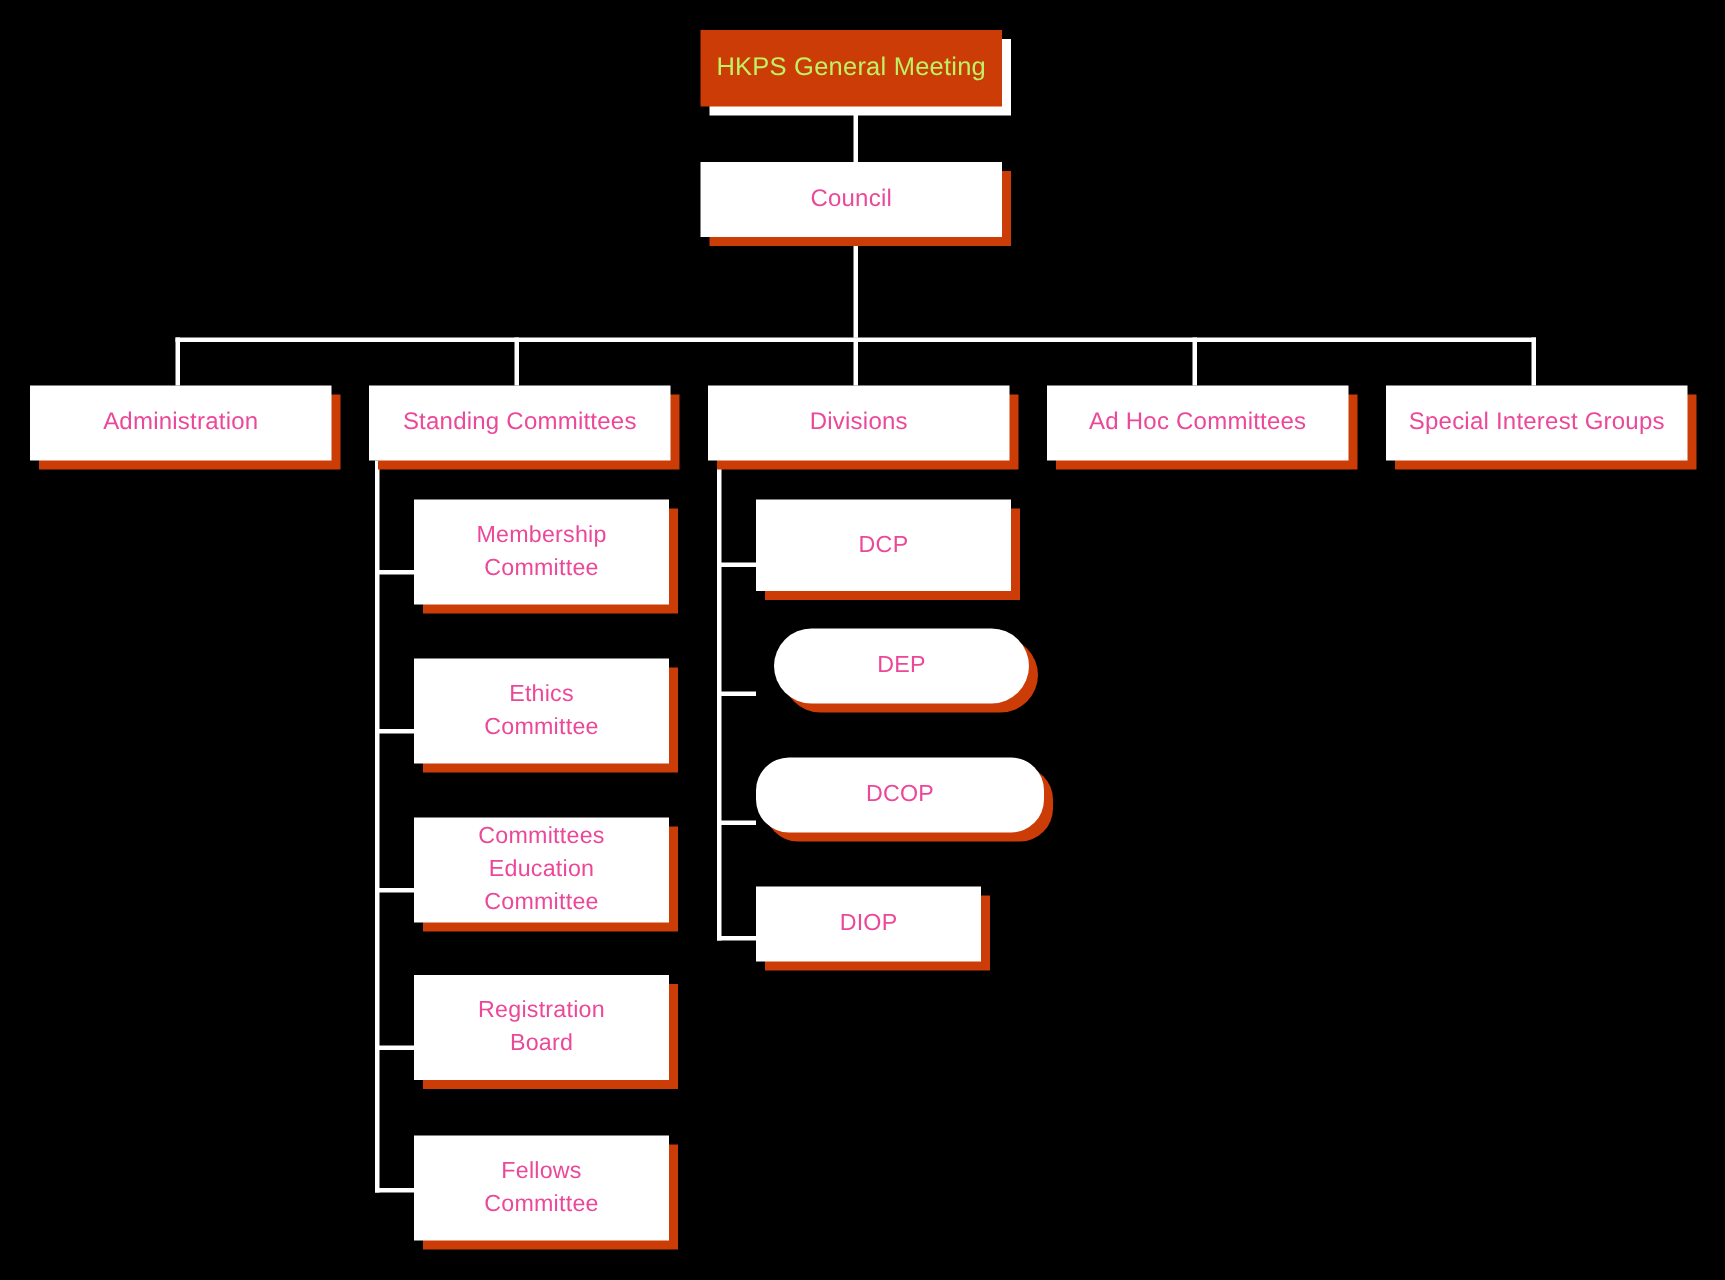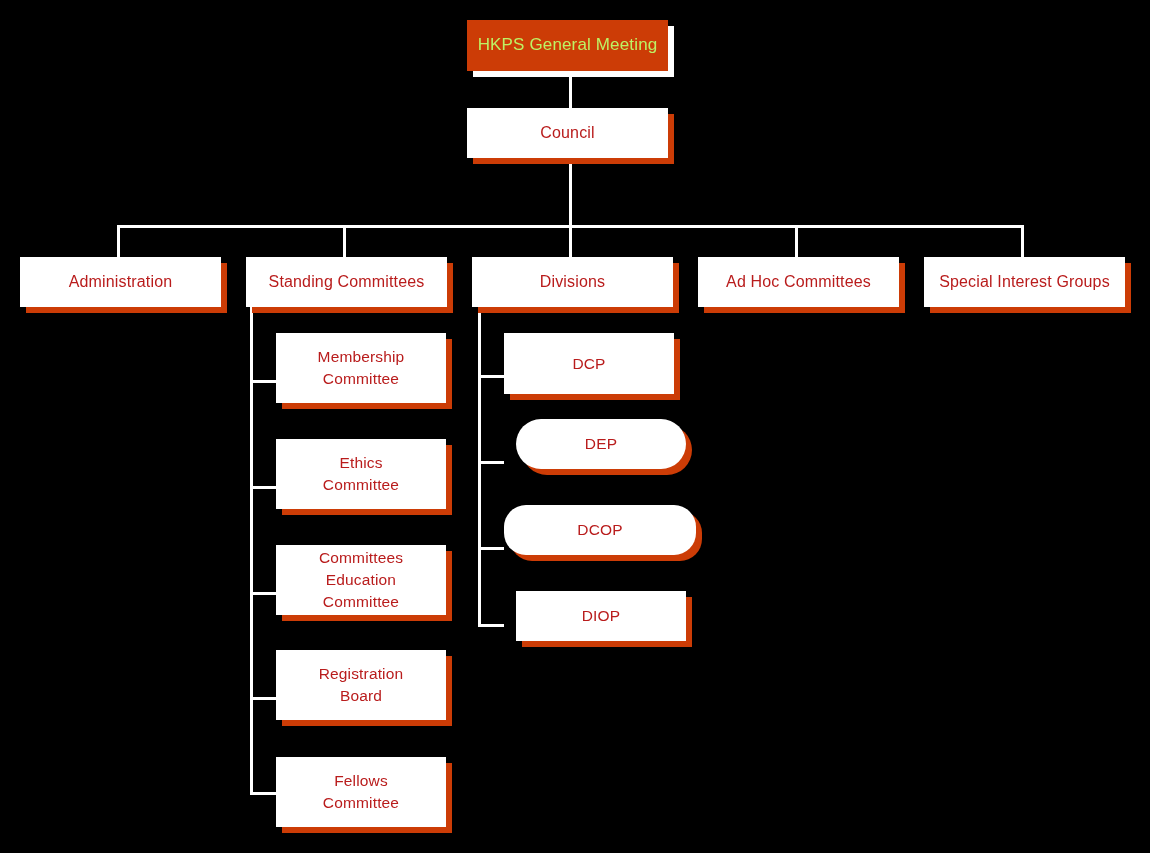--- a/index.html
+++ b/index.html
@@ -43,21 +43,21 @@
   
   .node.root{
     background:#cc3c06;
     color:#bef264;
     box-shadow:6px 6px 0 0 #ffffff;
     font-size:17px;
   }
   
   .node.card{
     background:#ffffff;
-    color:#b91c1c;
+    color:#ec4899;
     box-shadow:6px 6px 0 0 #cc3c06;
     font-size:16px;
   }
   .node.card.lvl2{font-size:16px;}
   .node.card.lvl3{font-size:15.5px;}
 </style>
 </head>
 <body>
 
 <div id="chart-root">
@@ -133,17 +133,17 @@
 
   <div class="node card lvl3" style="left:504px;top:333px;width:170px;height:61px;">
     <span class="label">DCP</span>
   </div>
   <div class="node card lvl3" style="left:516px;top:419px;width:170px;height:50px;border-radius:25px;">
     <span class="label">DEP</span>
   </div>
   <div class="node card lvl3" style="left:504px;top:505px;width:192px;height:50px;border-radius:22px;">
     <span class="label">DCOP</span>
   </div>
-  <div class="node card lvl3" style="left:504px;top:591px;width:170px;height:50px;margin-left:12px;">
+  <div class="node card lvl3" style="left:504px;top:591px;width:150px;height:50px;">
     <span class="label">DIOP</span>
   </div>
 
 </div>
 
 </body></html>

